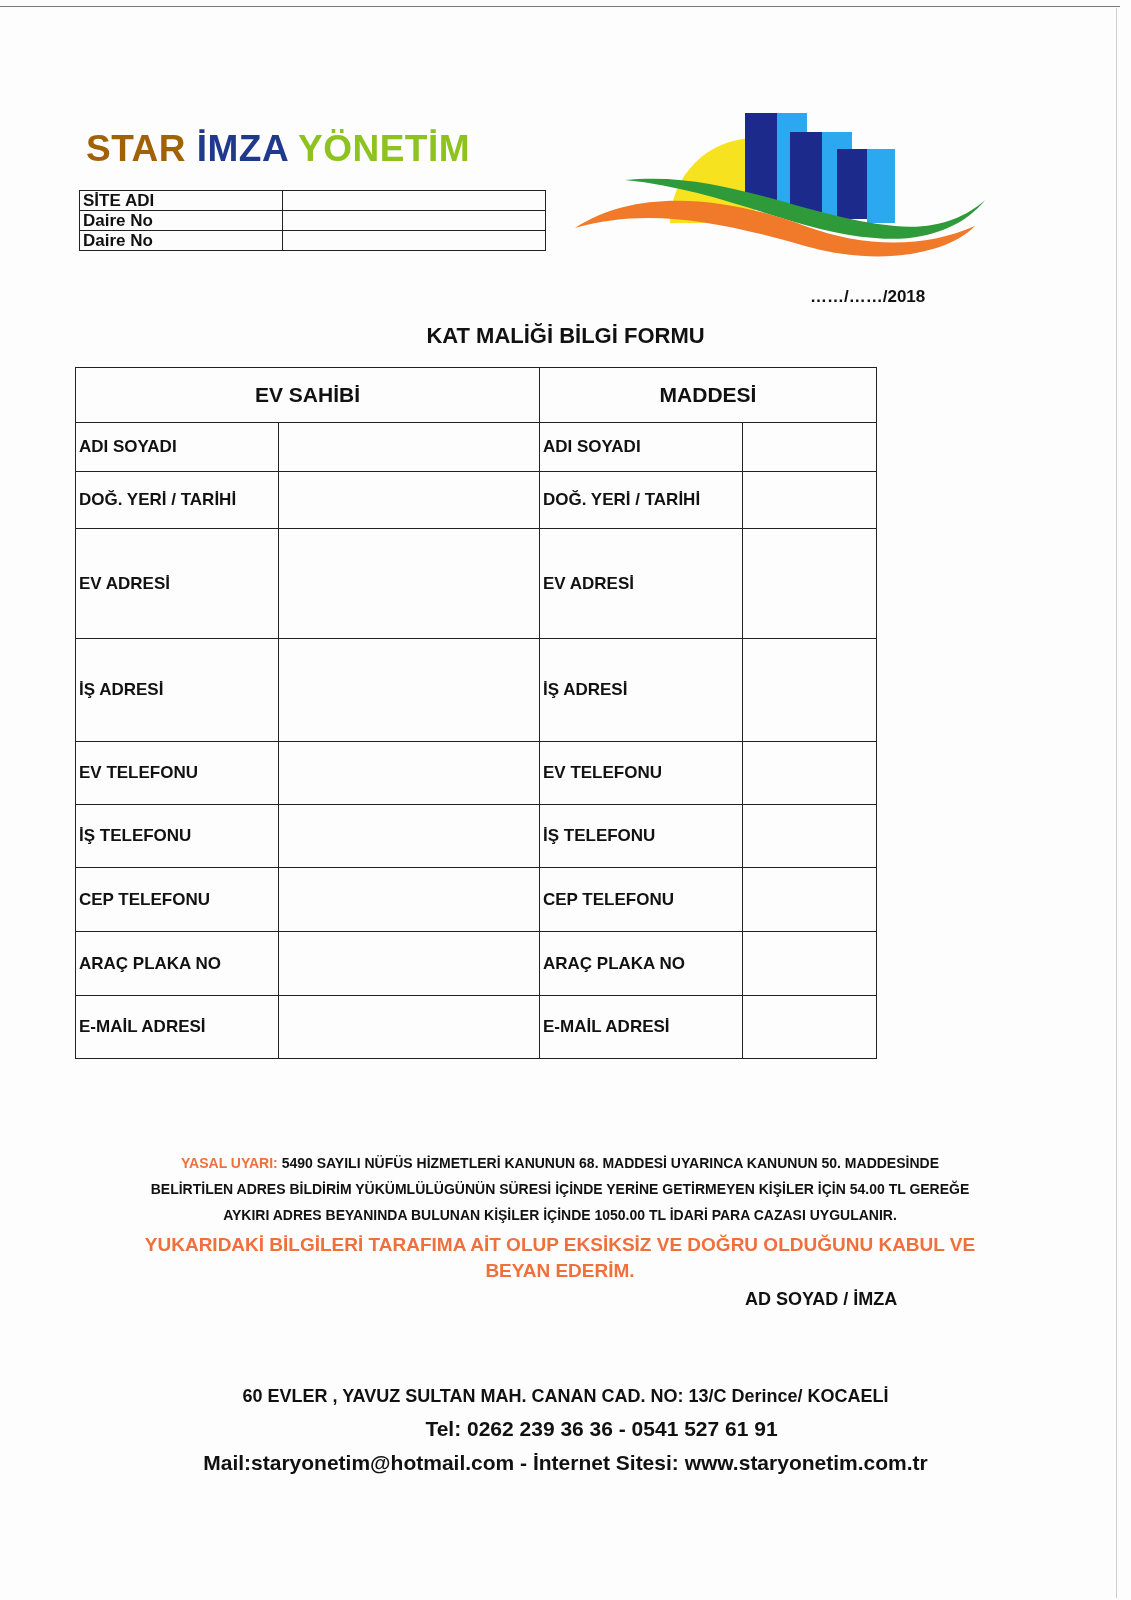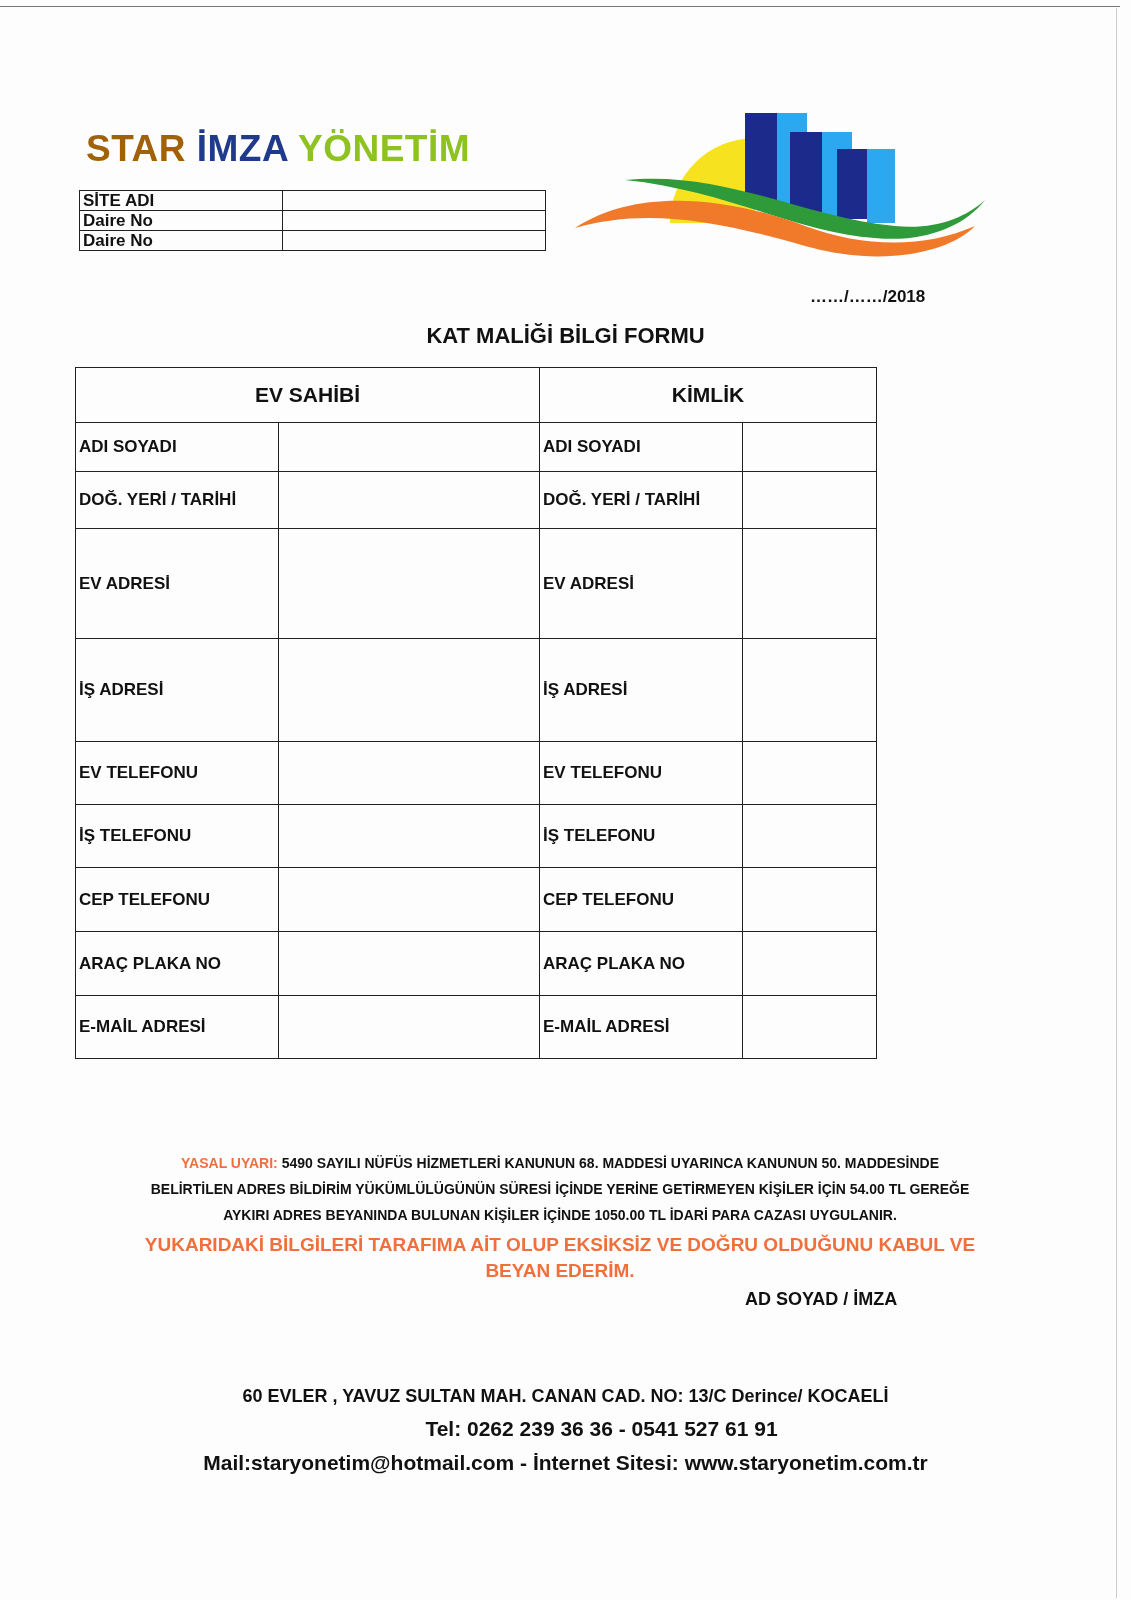--- a/index.html
+++ b/index.html
@@ -77,21 +77,21 @@
 </svg>
 
 <div class="date">……/……/2018</div>
 
 <div class="title">KAT MALİĞİ BİLGİ FORMU</div>
 
 <table class="form">
   <tbody>
       <tr>
     <td class="head" colspan="2">EV SAHİBİ</td>
-    <td class="head" colspan="2">KİMLİK</td>
+    <td class="head" colspan="2">MADDESİ</td>
   </tr>
   </tbody>
     <tbody id="form-body">
       <tr style="height: 49px;">
         <td class="lbl">ADI SOYADI</td>
         <td class="val"></td>
         <td class="lbl2">ADI SOYADI</td>
         <td class="val2"></td>
       </tr>
       <tr style="height: 57px;">

